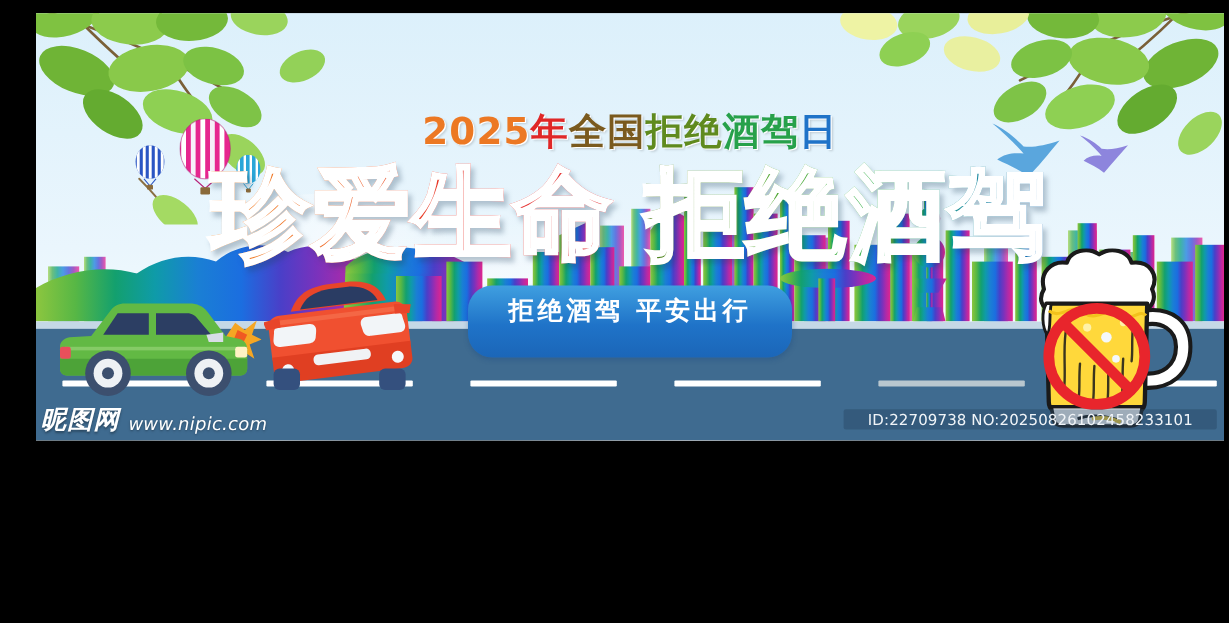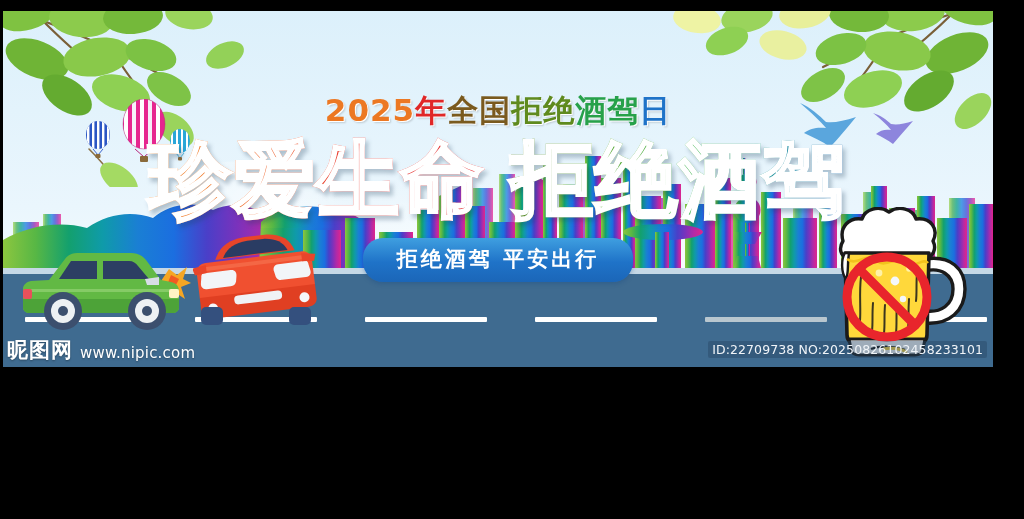--- a/index.html
+++ b/index.html
@@ -8,21 +8,21 @@
     width:1024px; height:519px; overflow:hidden;
     background:#000;
     font-family:"DejaVu Sans","Liberation Sans",sans-serif;
   }
 
   
   .frame{
     position:relative; width:1024px; height:519px; background:#000;
   }
   .poster{
-    position:absolute; left:3px; top:11px; width:990px; height:356px;
+    position:absolute; left:30px; top:11px; width:990px; height:356px;
     overflow:hidden; background:#dff0fa;
   }
 
   
   .sky{
     position:absolute; inset:0;
     background:
       radial-gradient(ellipse 60% 45% at 50% 78%, rgba(255,255,255,.85) 0%, rgba(255,255,255,0) 70%),
       linear-gradient(180deg,#dcf0fb 0%, #e3f3fc 28%, #eaf6fd 55%, #f3fafd 76%, #ffffff 92%);
   }
@@ -75,21 +75,21 @@
     -webkit-background-clip:text; background-clip:text; color:transparent;margin-top:17px;
   }
   .mt-b{
     background:linear-gradient(95deg,#4f7d1f 0%,#53a227 26%,#37b24a 55%,#1e8f9d 78%,#1566b8 100%);
     -webkit-background-clip:text; background-clip:text; color:transparent;
   }
   .gap{ display:inline-block; width:26px; }
 
   .badge{
     display:inline-block; margin-top:16px;
-    padding:7px 34px 9px;
+    padding:7px 34px 25px;
     border-radius:20px;
     background:linear-gradient(180deg,#3f9fe0 0%,#1f73c8 55%,#1b66b8 100%);
     color:#fff; font-size:21px; font-weight:bold; letter-spacing:3px;
     box-shadow:0 2px 4px rgba(20,70,130,.3);
     white-space:nowrap;
   }
 
   .body-text{
     margin-top:14px; color:#27415e; font-size:13px; line-height:1.85;
     letter-spacing:.4px; white-space:nowrap;
@@ -123,35 +123,36 @@
   .car{ position:absolute; z-index:5; }
 
   
   .beer{ position:absolute; z-index:6; }
 
   
   .wm-left{
     position:absolute; left:4px; bottom:6px; z-index:9;
     display:flex; align-items:flex-end; gap:7px;
     color:#fff;
+    font-style:italic;
   }
   .wm-cn{
     font-size:21px; font-weight:bold; letter-spacing:1px; line-height:1;
     font-family:"DejaVu Sans","Liberation Sans",sans-serif;
     text-shadow:0 1px 2px rgba(0,0,0,.35);
   }
   .wm-url{
     font-size:15px; letter-spacing:.2px; line-height:1;
     font-family:"DejaVu Sans","Liberation Sans",sans-serif;
     text-shadow:0 1px 2px rgba(0,0,0,.35);
   }
   .wm-right{
     position:absolute; right:6px; bottom:9px; z-index:9;
     color:#f0f4f8; font-size:12.5px; letter-spacing:.1px;
-    background:rgba(40,70,100,.45); padding:1px 4px; border-radius:2px;
+    background:rgba(40,70,100,.45); padding:1px 20px; border-radius:2px;
     white-space:nowrap;
   }
 </style>
 </head>
 <body>
 
 <div class="frame">
   <div class="poster">
 
     <div class="sky"></div>

